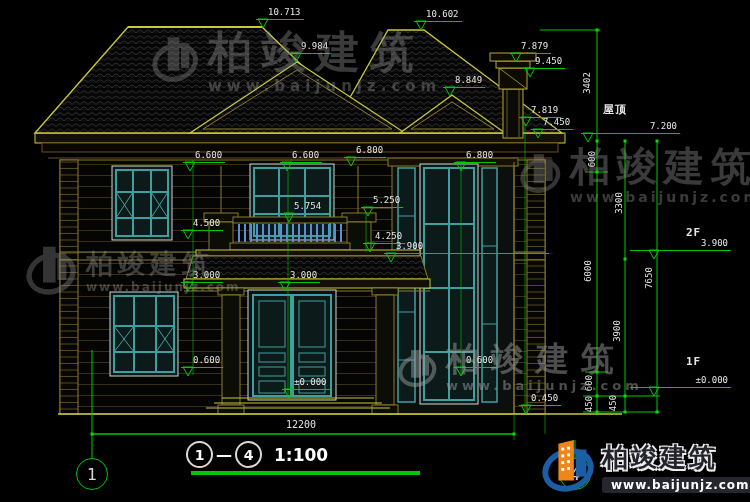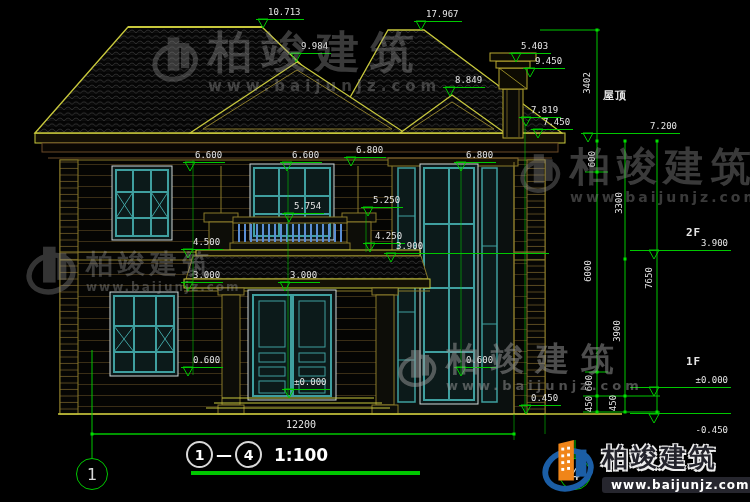--- a/index.html
+++ b/index.html
@@ -248,43 +248,43 @@
       <rect x="623.5" y="394.5" width="3" height="3"></rect>
         <rect x="623.5" y="410.5" width="3" height="3"></rect>
       <rect x="655.5" y="139.5" width="3" height="3"></rect>
         <rect x="655.5" y="410.5" width="3" height="3"></rect>
     </g>
   </svg>
 
   <div class="elev" style="left:256px;top:7px;"><span>10.713</span><svg class="tri" width="13" height="10">
         <path d="M1,0 L11,0 L6,9 Z" fill="none" stroke="#00c800"></path>
       </svg></div>
-  <div class="elev" style="left:414px;top:9px;"><span>17.967</span><svg class="tri" width="13" height="10">
+  <div class="elev" style="left:414px;top:9px;"><span>10.602</span><svg class="tri" width="13" height="10">
         <path d="M1,0 L11,0 L6,9 Z" fill="none" stroke="#00c800"></path>
       </svg></div>
   <div class="elev" style="left:289px;top:41px;"><span>9.984</span><svg class="tri" width="13" height="10">
         <path d="M1,0 L11,0 L6,9 Z" fill="none" stroke="#00c800"></path>
       </svg></div>
   <div class="elev" style="left:443px;top:75px;"><span>8.849</span><svg class="tri" width="13" height="10">
         <path d="M1,0 L11,0 L6,9 Z" fill="none" stroke="#00c800"></path>
       </svg></div>
-  <div class="elev" style="left:509px;top:41px;"><span>5.403</span><svg class="tri" width="13" height="10">
+  <div class="elev" style="left:509px;top:41px;"><span>7.879</span><svg class="tri" width="13" height="10">
         <path d="M1,0 L11,0 L6,9 Z" fill="none" stroke="#00c800"></path>
       </svg></div>
   <div class="elev" style="left:523px;top:56px;"><span>9.450</span><svg class="tri" width="13" height="10">
         <path d="M1,0 L11,0 L6,9 Z" fill="none" stroke="#00c800"></path>
       </svg></div>
   <div class="elev" style="left:519px;top:105px;"><span>7.819</span><svg class="tri" width="13" height="10">
         <path d="M1,0 L11,0 L6,9 Z" fill="none" stroke="#00c800"></path>
       </svg></div>
   <div class="elev" style="left:531px;top:117px;"><span>7.450</span><svg class="tri" width="13" height="10">
         <path d="M1,0 L11,0 L6,9 Z" fill="none" stroke="#00c800"></path>
       </svg></div>
 
-  <span class="flab" style="left:603px;top:88px;">屋顶</span>
+  <span class="flab" style="left:603px;top:102px;">屋顶</span>
   <div class="elev ta-r" style="left:581px;top:121px;width:78px;"><span>7.200</span><svg class="tri" width="13" height="10">
         <path d="M1,0 L11,0 L6,9 Z" fill="none" stroke="#00c800"></path>
       </svg></div>
 
   <div class="elev" style="left:183px;top:150px;"><span>6.600</span><svg class="tri" width="13" height="10">
         <path d="M1,0 L11,0 L6,9 Z" fill="none" stroke="#00c800"></path>
       </svg></div>
   <div class="elev" style="left:280px;top:150px;"><span>6.600</span><svg class="tri" width="13" height="10">
         <path d="M1,0 L11,0 L6,9 Z" fill="none" stroke="#00c800"></path>
       </svg></div>
@@ -294,21 +294,21 @@
   <div class="elev" style="left:454px;top:150px;"><span>6.800</span><svg class="tri" width="13" height="10">
         <path d="M1,0 L11,0 L6,9 Z" fill="none" stroke="#00c800"></path>
       </svg></div>
 
   <div class="elev" style="left:361px;top:195px;"><span>5.250</span><svg class="tri" width="13" height="10">
         <path d="M1,0 L11,0 L6,9 Z" fill="none" stroke="#00c800"></path>
       </svg></div>
   <div class="elev" style="left:282px;top:201px;"><span>5.754</span><svg class="tri" width="13" height="10">
         <path d="M1,0 L11,0 L6,9 Z" fill="none" stroke="#00c800"></path>
       </svg></div>
-  <div class="elev" style="left:181px;top:237px;"><span>4.500</span><svg class="tri" width="13" height="10">
+  <div class="elev" style="left:181px;top:218px;"><span>4.500</span><svg class="tri" width="13" height="10">
         <path d="M1,0 L11,0 L6,9 Z" fill="none" stroke="#00c800"></path>
       </svg></div>
   <div class="elev" style="left:363px;top:231px;"><span>4.250</span><svg class="tri" width="13" height="10">
         <path d="M1,0 L11,0 L6,9 Z" fill="none" stroke="#00c800"></path>
       </svg></div>
   <div class="elev" style="left:384px;top:241px;width:150px;"><span>3.900</span><svg class="tri" width="13" height="10">
         <path d="M1,0 L11,0 L6,9 Z" fill="none" stroke="#00c800"></path>
       </svg></div>
   <div class="elev" style="left:181px;top:270px;"><span>3.000</span><svg class="tri" width="13" height="10">
         <path d="M1,0 L11,0 L6,9 Z" fill="none" stroke="#00c800"></path>
@@ -332,23 +332,20 @@
   <span class="flab" style="left:686px;top:226px;">2F</span>
   <div class="elev ta-r" style="left:630px;top:238px;width:80px;"><span>3.900</span><svg class="tri" style="left:18px;" width="13" height="10">
         <path d="M1,0 L11,0 L6,9 Z" fill="none" stroke="#00c800"></path>
       </svg></div>
 
   <span class="flab" style="left:686px;top:355px;">1F</span>
   <div class="elev ta-r" style="left:630px;top:375px;width:80px;"><span>±0.000</span><svg class="tri" style="left:18px;" width="13" height="10">
         <path d="M1,0 L11,0 L6,9 Z" fill="none" stroke="#00c800"></path>
       </svg></div>
 
-  <div class="elev below ta-r" style="left:630px;top:413px;width:80px;"><span>-0.450</span><svg class="tri" style="left:18px;" width="13" height="10">
-        <path d="M1,0 L11,0 L6,9 Z" fill="none" stroke="#00c800"></path>
-      </svg></div>
 
   <span class="vdim" style="left:570px;top:78px;">3402</span>
   <span class="vdim" style="left:575px;top:154px;">600</span>
   <span class="vdim" style="left:571px;top:266px;">6000</span>
   <span class="vdim" style="left:602px;top:198px;">3300</span>
   <span class="vdim" style="left:600px;top:326px;">3900</span>
   <span class="vdim" style="left:632px;top:273px;">7650</span>
   <span class="vdim" style="left:572px;top:378px;">600</span>
   <span class="vdim" style="left:572px;top:399px;">450</span>
   <span class="vdim" style="left:596px;top:398px;">450</span>

